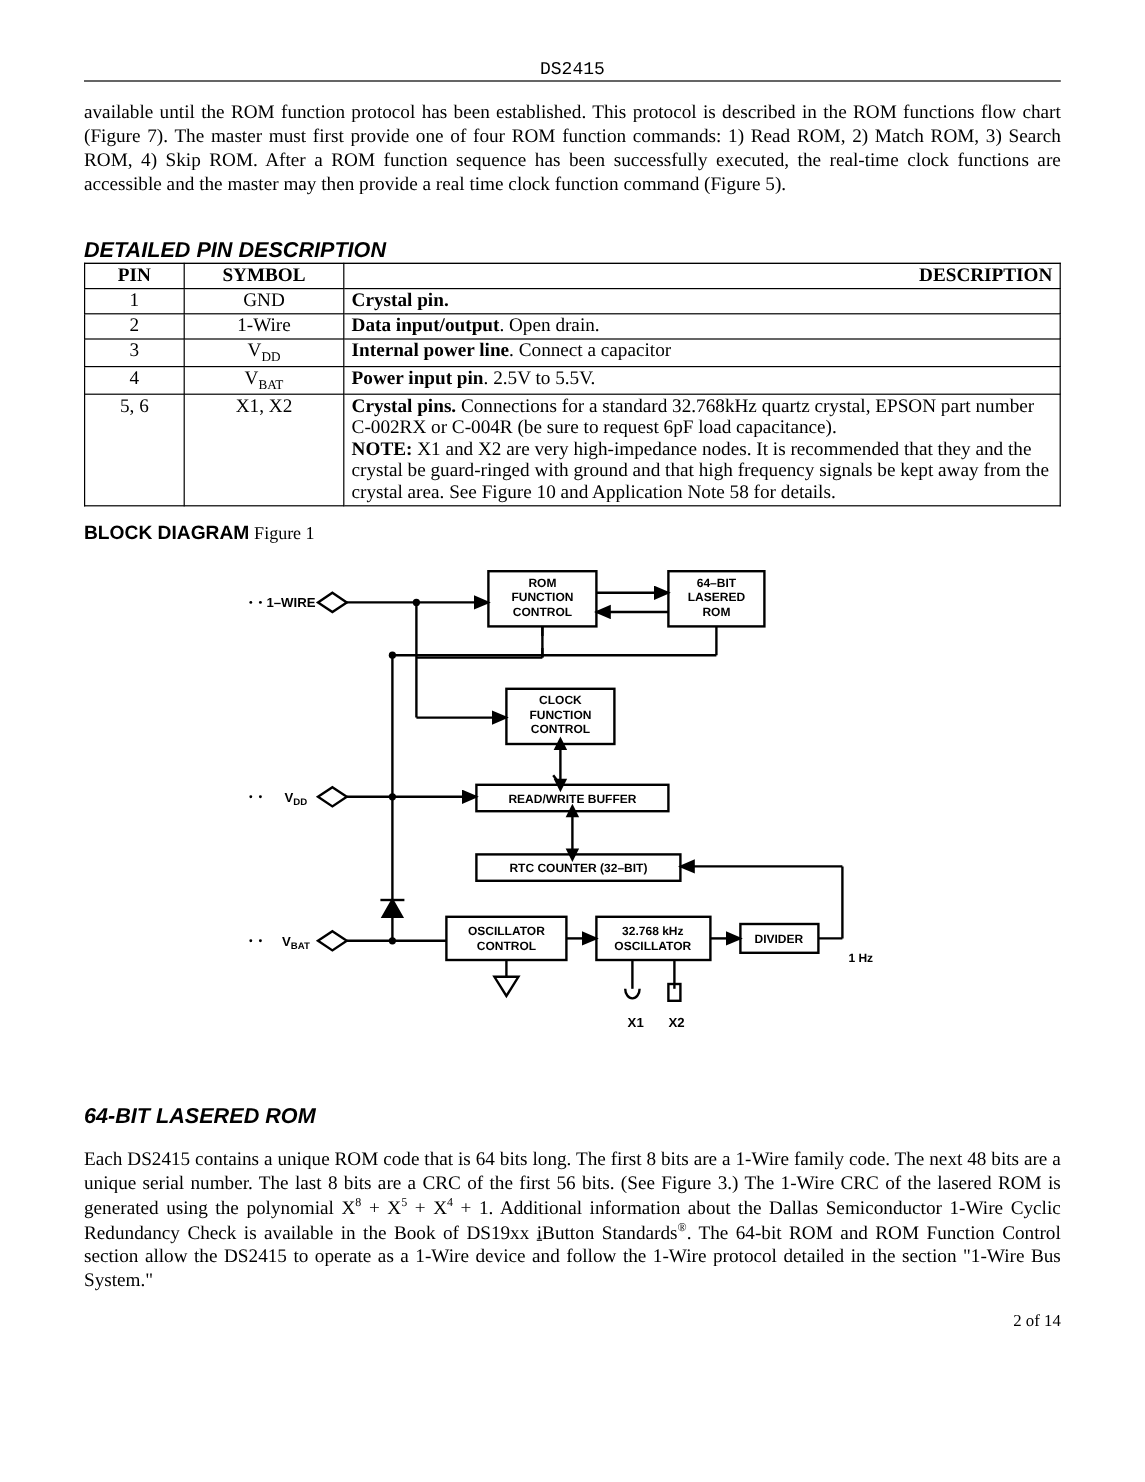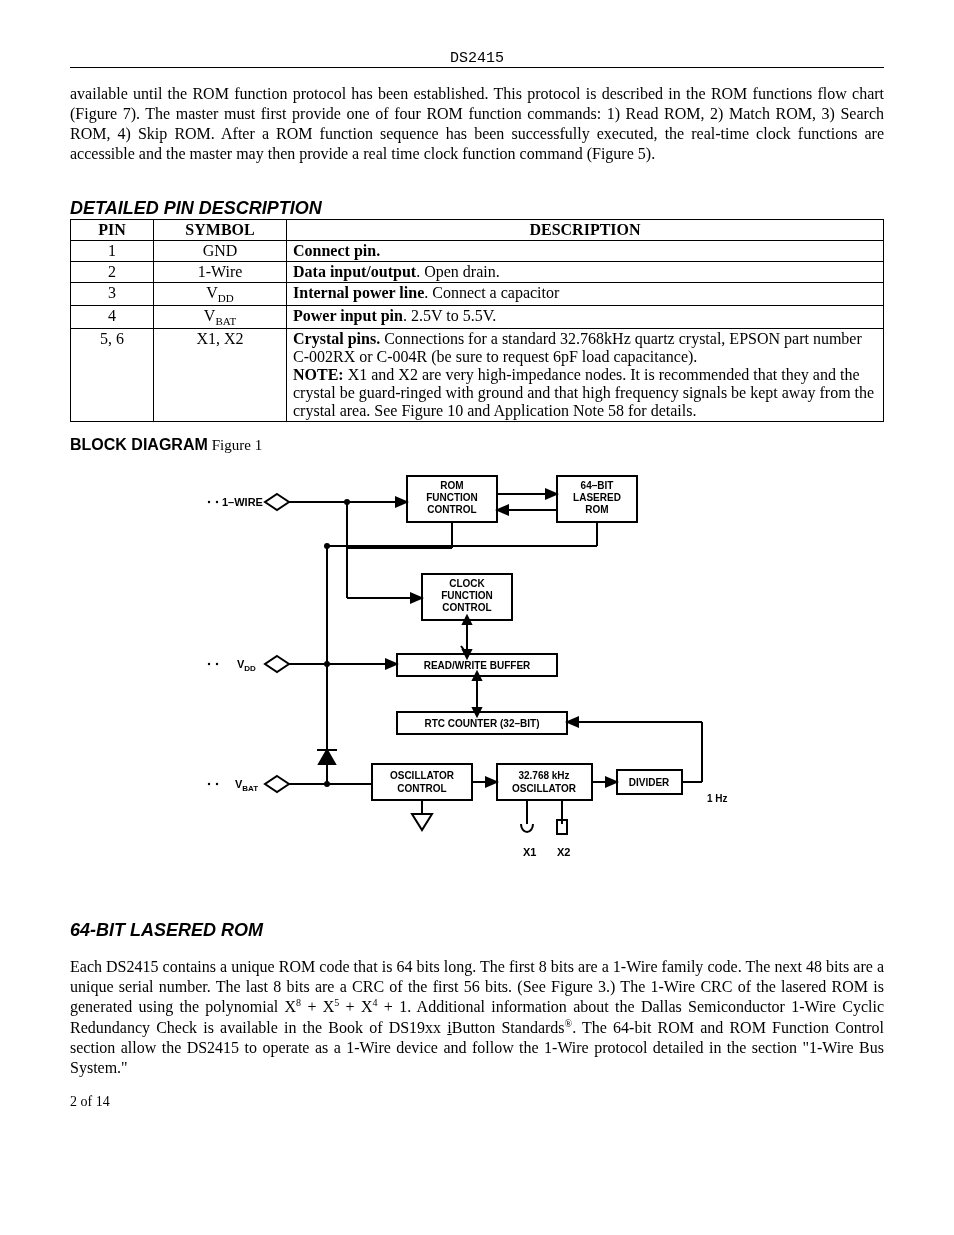--- a/index.html
+++ b/index.html
@@ -49,31 +49,31 @@
   table.pin-table th, table.pin-table td {
     border: 1px solid #000;
     padding: 1px 6px;
     vertical-align: top;
     font-size: 16px;
   }
   table.pin-table th {
     text-align: center;
     font-weight: bold;
   }
-  table.pin-table th.desc { text-align: center; }
+  table.pin-table th.desc { text-align: right; }
   td.pin-col, td.symbol-col { text-align: center; vertical-align: middle; }
   .subscript { font-size: 11px; vertical-align: sub; }
   .bold { font-weight: bold; }
   .diagram-wrap {
     width: 560px;
     margin: 10px auto 10px auto;
   }
   svg { display: block; }
   .page-num {
-    text-align: left;
+    text-align: right;
     font-size: 14px;
     margin-top: 4px;
   }
   .rom-section { text-align: justify; line-height: 1.25; }
   .superscript { font-size: 10px; vertical-align: super; }
 </style>
 </head>
 <body>
 
 
@@ -88,21 +88,21 @@
 <table class="pin-table">
   <tbody>
       <tr>
     <th style="width:70px">PIN</th>
     <th style="width:120px">SYMBOL</th>
     <th class="desc">DESCRIPTION</th>
   </tr>
   <tr>
     <td class="pin-col">1</td>
     <td class="symbol-col">GND</td>
-    <td><span class="bold">Connect pin.</span><span></span></td>
+    <td><span class="bold">Crystal pin.</span><span></span></td>
   </tr>
   <tr>
     <td class="pin-col">2</td>
     <td class="symbol-col">1-Wire</td>
     <td><span class="bold">Data input/output</span><span>. Open drain.</span></td>
   </tr>
   <tr>
     <td class="pin-col">3</td>
     <td class="symbol-col"><span>V</span><span class="subscript">DD</span></td>
     <td><span class="bold">Internal power line</span><span>. Connect a capacitor</span></td>

